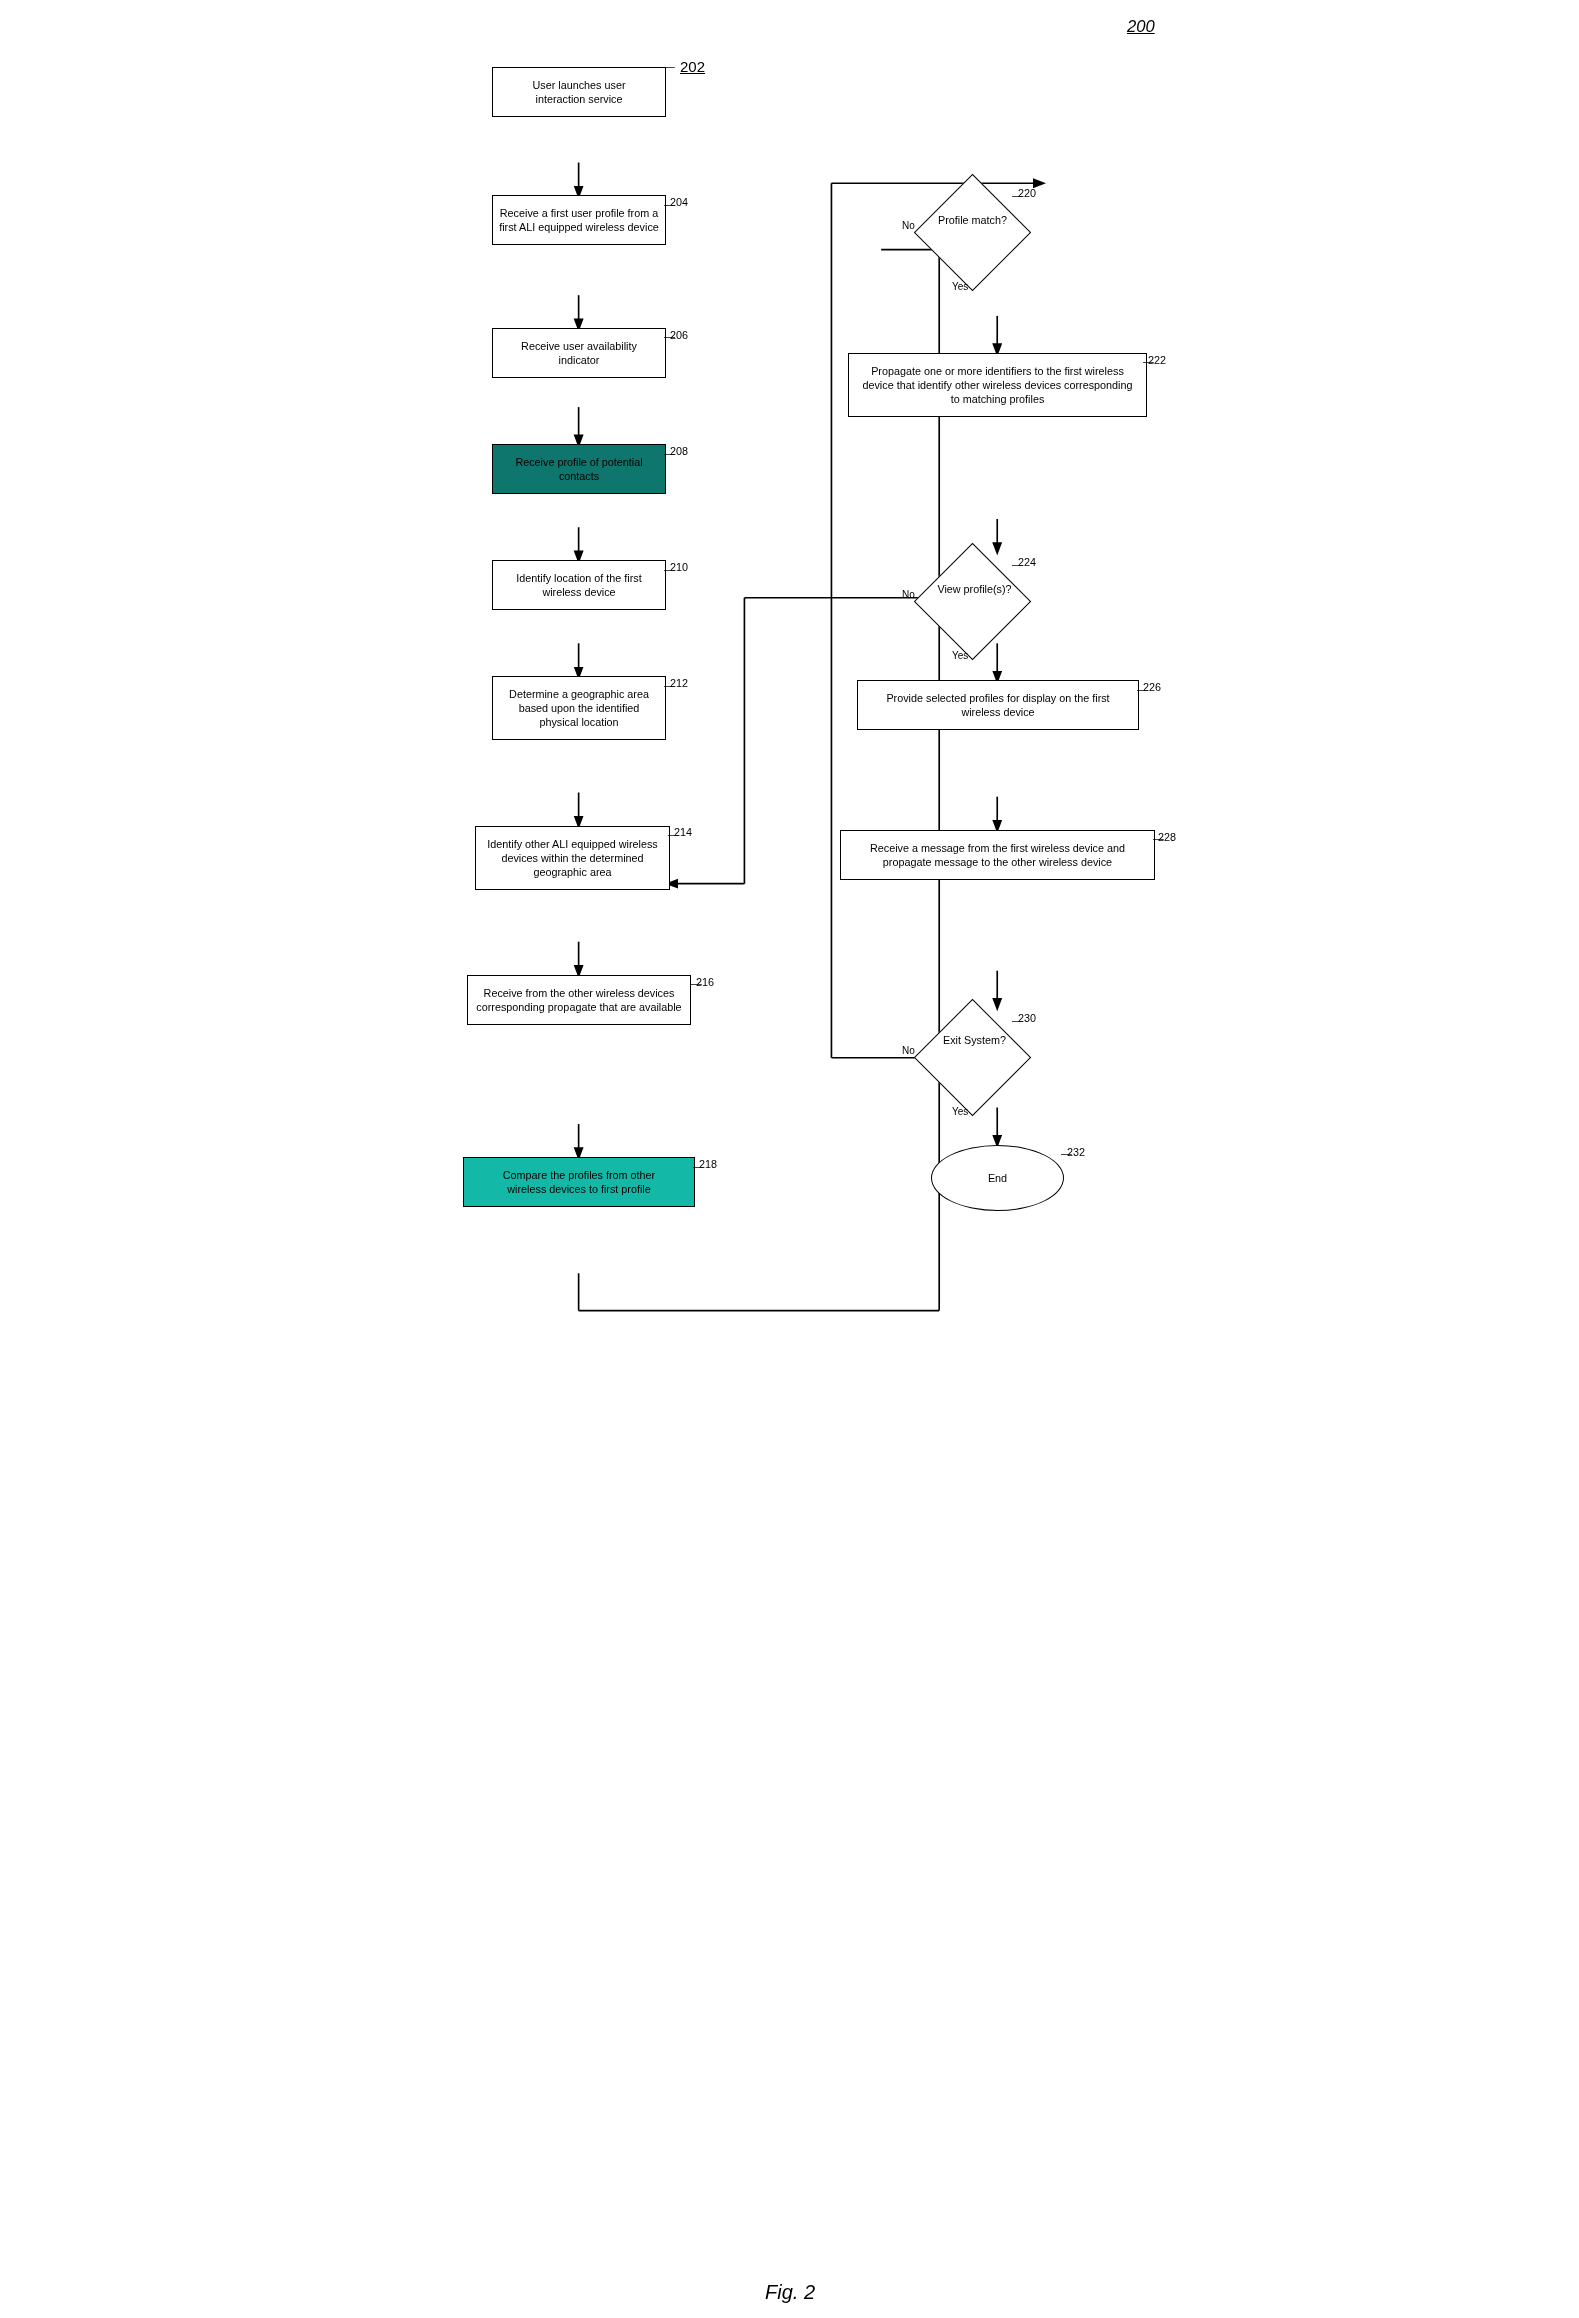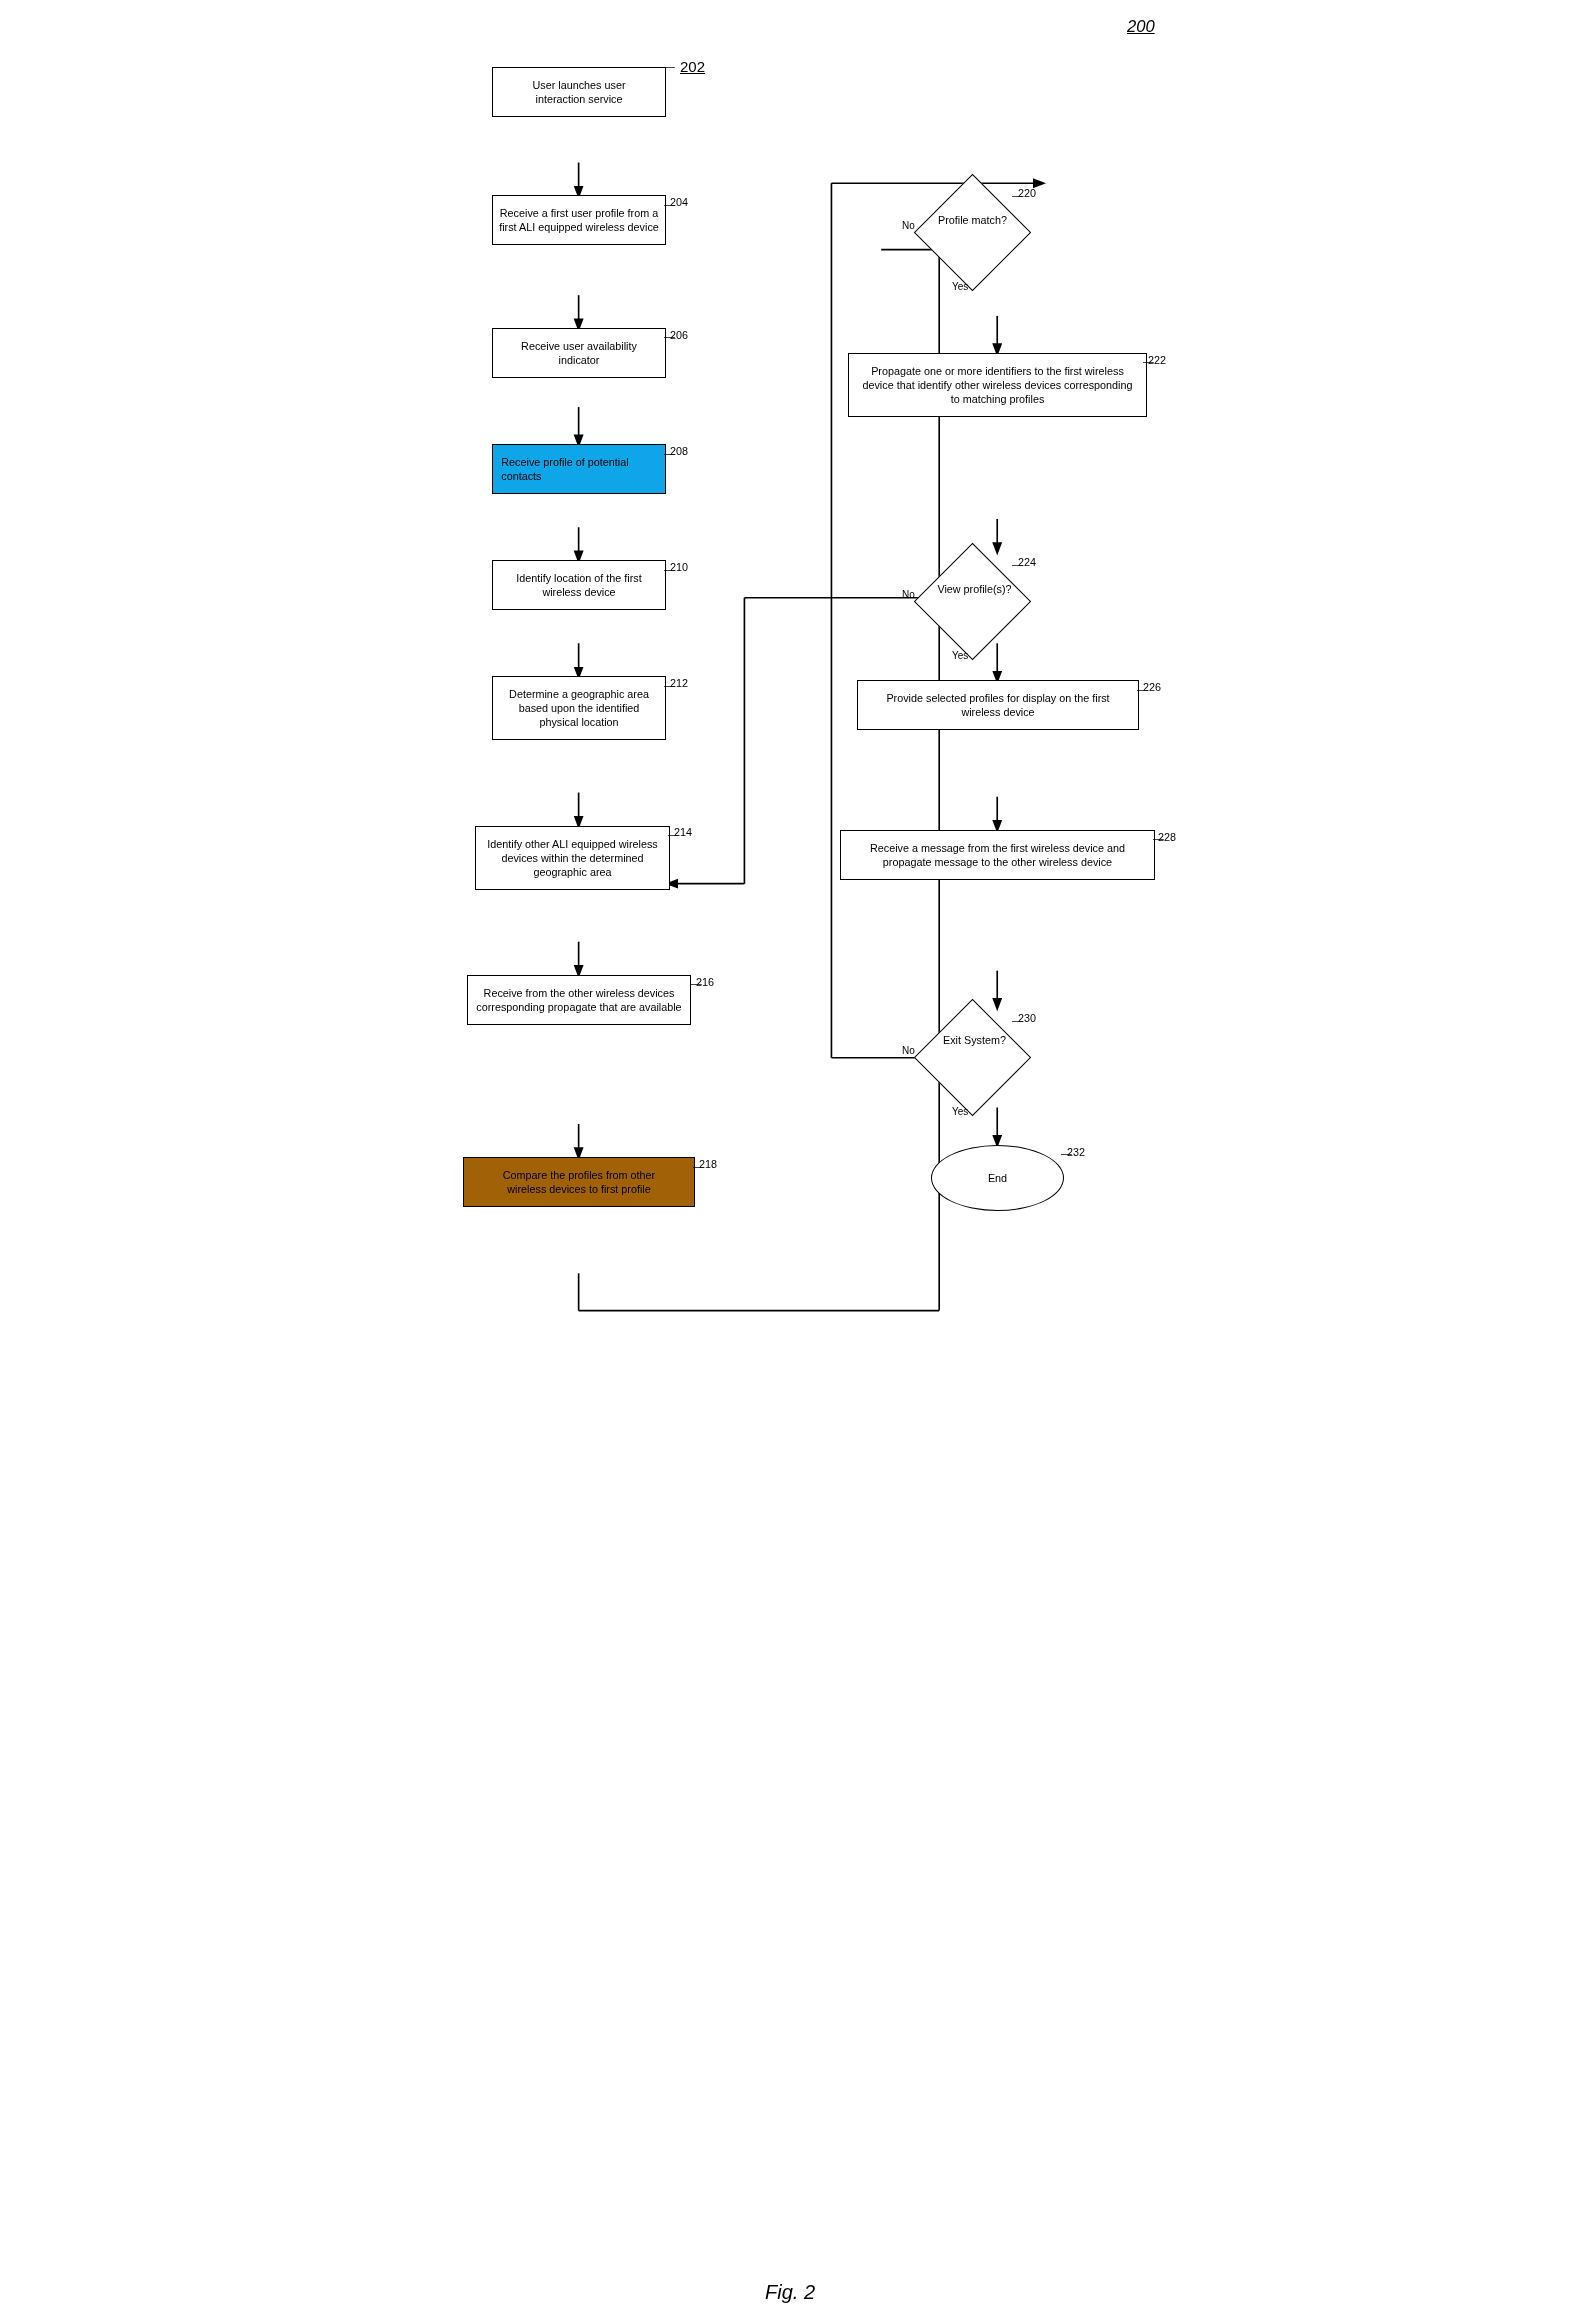--- a/index.html
+++ b/index.html
@@ -104,21 +104,21 @@
   </div>
   <span style="position:absolute; top:179px; left:253px; font-size:10.8px;">204</span>
   <span style="position:absolute; top:181px; left:247px; font-size:10.8px;">—</span>
 
   <div style="position:absolute; top:311px; left:75px; width:174px; border:1.7px solid #000; padding:10px 8.3px; text-align:center; background:#fff;">
     <span class="flow-text">Receive user availability indicator</span>
   </div>
   <span style="position:absolute; top:312px; left:253px; font-size:10.8px;">206</span>
   <span style="position:absolute; top:313px; left:247px; font-size:10.8px;">—</span>
 
-  <div style="position:absolute; top:427px; left:75px; width:174px; border:1.7px solid #000; padding:10px 8.3px; text-align:left; background:#0ea5e9;">
+  <div style="position:absolute; top:427px; left:75px; width:174px; border:1.7px solid #000; padding:10px 8.3px; text-align:center; background:#0f766e;">
     <span class="flow-text">Receive profile of potential contacts</span>
   </div>
   <span style="position:absolute; top:428px; left:253px; font-size:10.8px;">208</span>
   <span style="position:absolute; top:430px; left:247px; font-size:10.8px;">—</span>
 
   <div style="position:absolute; top:543px; left:75px; width:174px; border:1.7px solid #000; padding:10px 8.3px; text-align:center; background:#fff;">
     <span class="flow-text">Identify location of the first wireless device</span>
   </div>
   <span style="position:absolute; top:544px; left:253px; font-size:10.8px;">210</span>
   <span style="position:absolute; top:546px; left:247px; font-size:10.8px;">—</span>
@@ -134,21 +134,21 @@
   </div>
   <span style="position:absolute; top:809px; left:257px; font-size:10.8px;">214</span>
   <span style="position:absolute; top:811px; left:251px; font-size:10.8px;">—</span>
 
   <div style="position:absolute; top:958px; left:50px; width:224px; border:1.7px solid #000; padding:10px 8.3px; text-align:center; background:#fff;">
     <span class="flow-text">Receive from the other wireless devices corresponding propagate that are available</span>
   </div>
   <span style="position:absolute; top:959px; left:279px; font-size:10.8px;">216</span>
   <span style="position:absolute; top:960px; left:274px; font-size:10.8px;">—</span>
 
-  <div style="position:absolute; top:1140px; left:46px; width:232px; border:1.7px solid #000; padding:10px 20px; text-align:center; background:#a16207;">
+  <div style="position:absolute; top:1140px; left:46px; width:232px; border:1.7px solid #000; padding:10px 20px; text-align:center; background:#14b8a6;">
     <span class="flow-text">Compare the profiles from other wireless devices to first profile</span>
   </div>
   <span style="position:absolute; top:1141px; left:282px; font-size:10.8px;">218</span>
   <span style="position:absolute; top:1143px; left:276px; font-size:10.8px;">—</span>
 
   <div style="position:absolute; top:166px; left:489px; width:182px; height:133px;">
 
     <div style="position:absolute; top:8.3px; left:25px; width:83px; height:83px; border:1.7px solid #000; transform:rotate(45deg); background:#fff;"></div>
     <span style="position:absolute; top:31.5px; left:0; width:133px; text-align:center; font-size:10.8px; z-index:2;">Profile match?</span>
     <span style="position:absolute; top:4.1px; left:112px; font-size:10.8px;">220</span>

